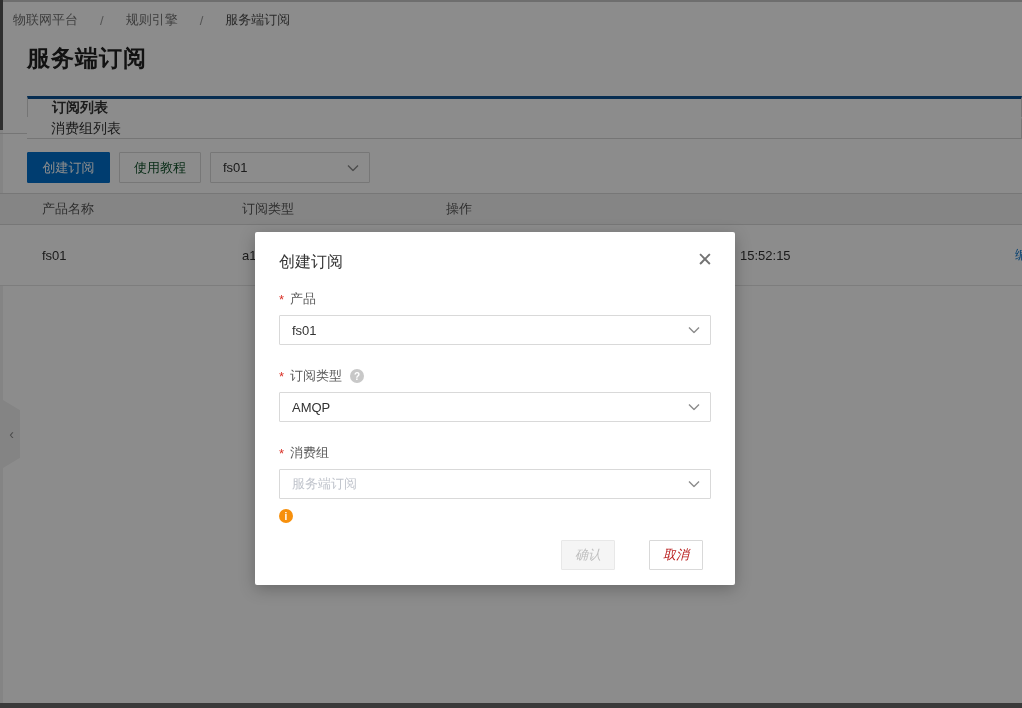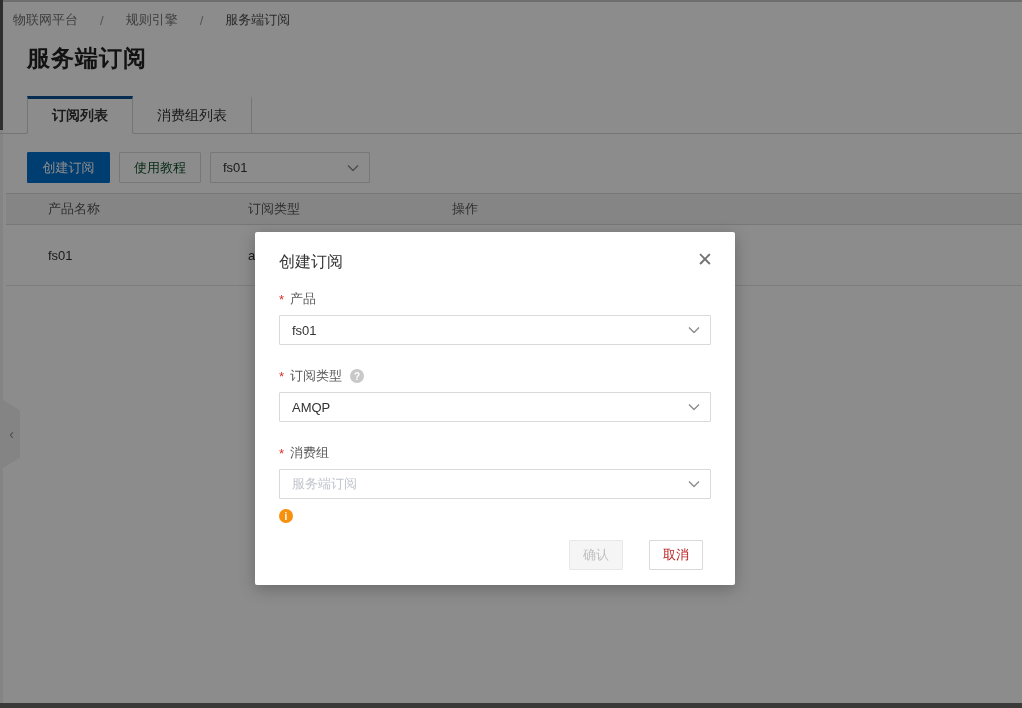--- a/index.html
+++ b/index.html
@@ -15,38 +15,38 @@
   .left-strip-bottom { position:absolute; top:130px; left:0; width:3px; height:578px; background:#f0f0f0; }
 
   .breadcrumb { position:absolute; top:11px; left:13px; font-size:13px; color:#737373; display:flex; gap:22px; align-items:center; }
   .breadcrumb .crumb { cursor:pointer; }
   .breadcrumb .sep { color:#999; }
   .breadcrumb .crumb.current { color:#4d4d4d; }
 
   .page-title { position:absolute; top:43px; left:27px; font-size:23px; font-weight:bold; color:#222; letter-spacing:1px; }
 
   
-  .tabbar { position:absolute; top:96px; left:0; right:0; height:38px; border-bottom:1px solid #d6d6d6; padding-left:27px; display:flex; }
+  .tabbar { position:absolute; top:96px; left:0; right:0; height:38px; border-bottom:1px solid #d6d6d6; padding-left:27px; display:flex;flex-direction:column; }
   .tab { height:38px; margin-bottom:-1px; padding:0 24px; display:flex; align-items:center; font-size:14px; color:#333;
          border:1px solid #d6d6d6; border-top:3px solid transparent; background:#fff; cursor:pointer; }
   .tab.active { border-top:3px solid #0b5394; border-bottom:1px solid #fff; font-weight:bold; }
   .tab.inactive { border-left:none; }
 
   
   .toolbar { position:absolute; top:152px; left:27px; display:flex; gap:9px; }
   .btn { height:31px; font-size:13px; display:inline-flex; align-items:center; justify-content:center; cursor:pointer; border-radius:1px; }
   .btn-primary { width:83px; background:#0070cc; color:#fff; border:1px solid #0070cc; }
   .btn-plain { width:82px; background:#fff; color:#14532d; border:1px solid #d9d9d9; }
   .select { position:relative; background:#fff; border:1px solid #d9d9d9; border-radius:1px; height:31px; display:flex; align-items:center; cursor:pointer; }
   .toolbar .select { width:160px; }
   .select .sel-text { font-size:13px; padding-left:12px; color:#333; }
   .select .chev { position:absolute; right:10px; top:50%; transform:translateY(-50%); }
 
   
-  .table { position:absolute; top:193px; left:6px; right:0; }
+  .table { position:absolute; top:193px; left:0; right:0; }
   .thead { display:flex; height:32px; align-items:center; background:#f3f3f3; border-top:1px solid #d9d9d9; border-bottom:1px solid #d9d9d9; font-size:13px; color:#555; }
   .trow { display:flex; height:61px; align-items:center; background:#fff; border-bottom:1px solid #e3e3e3; font-size:13px; color:#333; }
   .c1 { width:242px; padding-left:42px; }
   .c2 { width:226px; }
   .c3 { width:204px; }
   .c4 { width:343px; }
   .c5 { flex:1; overflow:hidden; white-space:nowrap; }
   .time-offset { margin-left:68px; display:inline-block; }
   .link { color:#0070cc; cursor:pointer; }
 
@@ -67,21 +67,21 @@
   .field-label { margin-top:16px; font-size:13px; color:#595959; height:18px; display:flex; align-items:center; gap:4px; }
   .req { color:#d93026; margin-right:2px; }
   .help-circle { width:14px; height:14px; border-radius:50%; background:#c8c8c8; color:#fff; font-size:10px; font-weight:bold;
                  display:inline-flex; align-items:center; justify-content:center; margin-left:4px; cursor:pointer; }
   .modal .select { margin-top:7px; height:30px; width:432px; }
   .placeholder { color:#c0c4cc !important; }
   .gap-lg { margin-top:22px; }
   .info-row { margin-top:10px; display:flex; align-items:center; gap:7px; font-size:13px; color:#404040; }
   .info-circle { width:14px; height:14px; min-width:14px; border-radius:50%; background:#f7900d; color:#fff; font-size:10px; font-weight:bold;
                  font-style:normal; display:inline-flex; align-items:center; justify-content:center; }
-  .modal-footer { position:absolute; right:32px; bottom:15px; display:flex; gap:26px; }
+  .modal-footer { position:absolute; right:32px; bottom:15px; display:flex; gap:34px;font-style:italic; }
   .m-btn { width:54px; height:30px; font-size:13px; display:flex; align-items:center; justify-content:center; border-radius:1px; }
   .m-btn-disabled { background:#f5f5f5; border:1px solid #e8e8e8; color:#bfbfbf; cursor:not-allowed; }
   .m-btn-cancel { background:#fff; border:1px solid #d9d9d9; color:#b91c1c; cursor:pointer; }
 
   svg.chev-svg { display:block; }
 </style>
 </head>
 <body>
 
 <div class="page">
@@ -124,20 +124,23 @@
   <div class="table">
     <div class="thead">
       <div class="c1">产品名称</div>
       <div class="c3">订阅类型</div>
       <div class="c5">操作</div>
     </div>
     <div class="trow">
       <div class="c1">fs01</div>
       <div class="c2">a1k</div>
       <div class="c3"></div>
+      <div class="c4">
+        <span class="time-offset">15:52:15</span>
+      </div>
       <div class="c5">
         <span class="link">编辑</span>
       </div>
     </div>
   </div>
 
   <div class="side-handle">
     <span class="glyph">‹</span>
   </div>
 </div>

